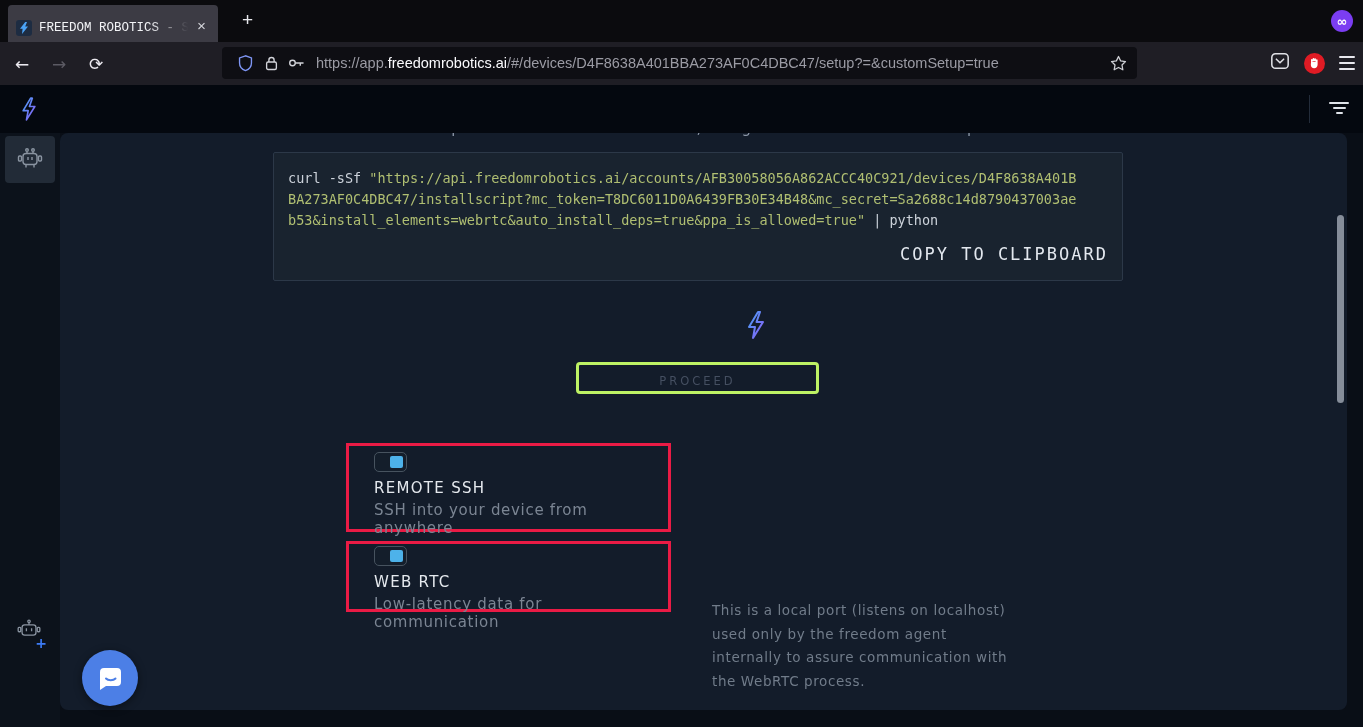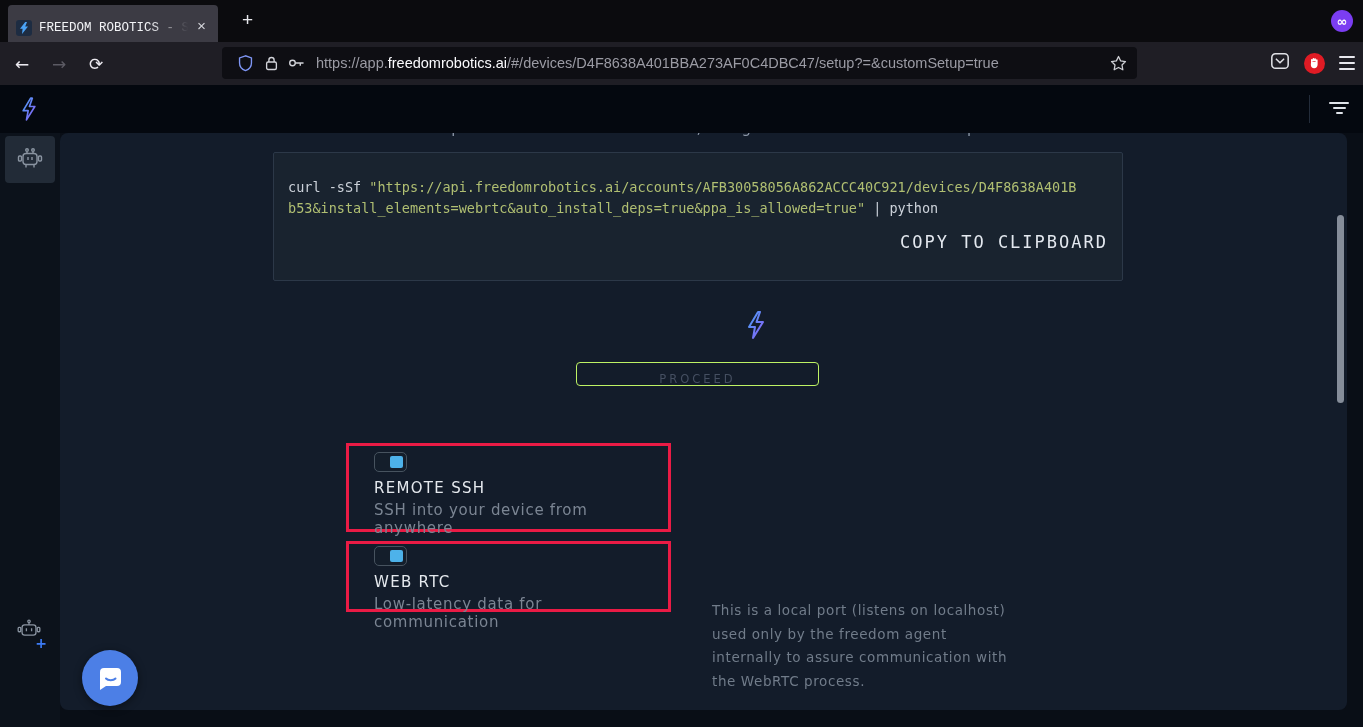--- a/index.html
+++ b/index.html
@@ -49,29 +49,29 @@
   .filter-btn i:nth-child(1){ width:20px; } .filter-btn i:nth-child(2){ width:13px; } .filter-btn i:nth-child(3){ width:7px; }
   .sidebar { position:absolute; top:48px; left:0; width:60px; height:594px; background:#0c121b; }
   .side-tile { position:absolute; left:5px; top:3px; width:50px; height:47px; background:#222b37; border-radius:4px; display:flex; align-items:center; justify-content:center; }
   .side-bot-add { position:absolute; left:16px; top:485px; width:28px; height:28px; }
   .side-bot-add .plus { position:absolute; right:-3px; bottom:-3px; color:#3d7bf5; font-size:14px; font-weight:bold; line-height:12px; }
   
   .card { position:absolute; left:60px; top:48px; width:1287px; height:577px; background:#131c2a; border-radius:8px; overflow:hidden; }
   .clipped-instruction { position:absolute; top:-14px; left:0; width:100%; text-align:center; color:#8b96a6; font-size:15px; letter-spacing:.4px; }
   .codeblock {
     position:absolute; left:213px; top:19px; width:850px; height:129px;
-    background:#19232f; border:1px solid #2c3848; border-radius:2px; padding:24px 14px 10px 14px;
+    background:#19232f; border:1px solid #2c3848; border-radius:2px; padding:15px 14px 10px 14px;
     font-family:"DejaVu Sans Mono", monospace; font-size:13.5px; line-height:21px; white-space:nowrap;
   }
   .seg-p { color:#ccd2da; } .seg-s { color:#b0bf72; }
   .copy-btn { margin-top:13px; text-align:right; color:#e3e8ef; font-size:17px; letter-spacing:2px; font-family:"DejaVu Sans Mono", monospace; }
   .bolt-spin { position:absolute; left:624px; top:177px; width:146px; text-align:left; }
   .proceed {
-    position:absolute; left:516px; top:229px; width:243px; height:24px;
-    border:1px solid #bef264; border-radius:4px; background:transparent;
+    position:absolute; left:516px; top:229px; width:243px; height:32px;
+    border:3px solid #bef264; border-radius:4px; background:transparent;
     color:#454f61; font-size:11.5px; letter-spacing:3px; text-align:center; line-height:32px;
     font-family:"DejaVu Sans",sans-serif;
   }
   .feature-box { position:absolute; left:286px; width:325px; border:3px solid #ea1b45; padding:6px 0 0 25px; }
   .feature-box.ssh { top:310px; height:89px; }
   .feature-box.rtc { top:408px; height:71px; padding-top:2px; }
   .toggle { position:relative; width:33px; height:20px; border:1px solid #47535f; border-radius:5px; background:#141e2b; }
   .toggle .knob { position:absolute; right:3px; top:3px; width:13px; height:12px; background:#4db2ea; border-radius:2px; }
   .feature-title { margin-top:7px; color:#e5e9ee; font-size:15px; letter-spacing:1.3px; }
   .feature-sub { margin-top:4px; color:#7b8593; font-size:15px; letter-spacing:.7px; }
@@ -203,20 +203,21 @@
       </div>
 
     </div>
 
     <div class="card">
       <div class="clipped-instruction">Please paste it into a terminal window, and give it a few minutes to complete.</div>
 
       <div class="codeblock">
         <div>
             <div><span class="seg-p">curl -sSf </span><span class="seg-s">"https://api.freedomrobotics.ai/accounts/AFB30058056A862ACCC40C921/devices/D4F8638A401B</span></div>
+            <div><span class="seg-s">BA273AF0C4DBC47/installscript?mc_token=T8DC6011D0A6439FB30E34B48&amp;mc_secret=Sa2688c14d8790437003ae</span></div>
             <div><span class="seg-s">b53&amp;install_elements=webrtc&amp;auto_install_deps=true&amp;ppa_is_allowed=true"</span><span class="seg-p"> | python</span></div>
           </div>
         <div class="copy-btn">COPY TO CLIPBOARD</div>
       </div>
 
       <div class="bolt-spin" style="left:684px;">
         <svg width="24" height="30" viewBox="0 0 24 30">
           <path d="M14 2 5 17h6l-2 11 10-16h-6.5L16 2z" fill="none" stroke="url(#boltg)" stroke-width="2" stroke-linejoin="round"></path>
         </svg>
       </div>

